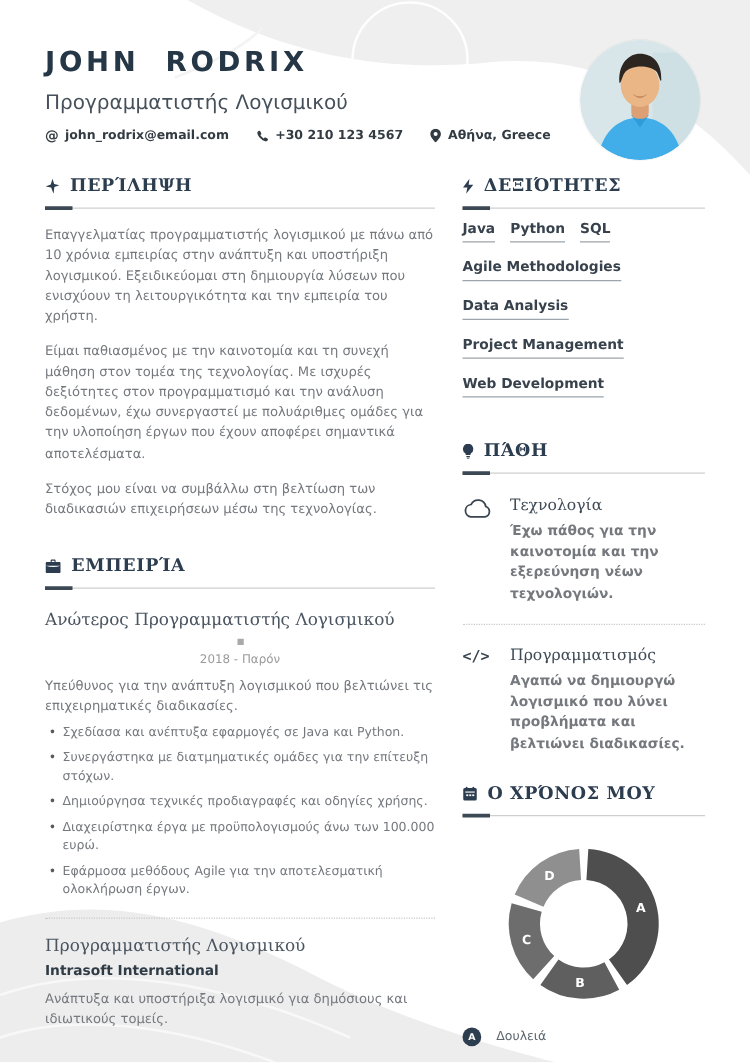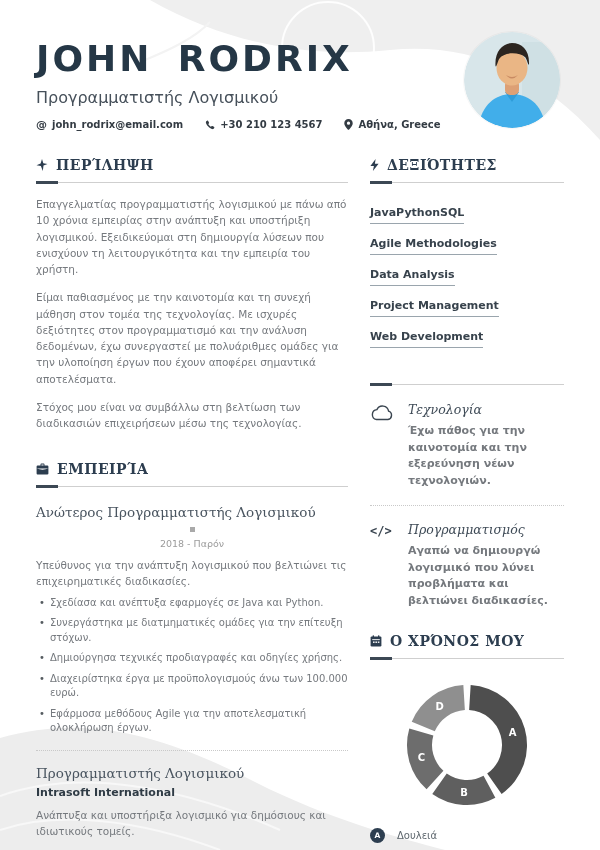--- a/index.html
+++ b/index.html
@@ -11,21 +11,21 @@
   }
   .deco { position:absolute; z-index:0; pointer-events:none; }
   .deco.top { top:0; right:0; }
   .deco.bottom { bottom:0; left:0; }
 
   .page { position:relative; z-index:1; padding:38px 36px 0 36px; }
 
   
   .header { position:relative; }
   .name {
-    font-size:36px; font-weight:800; color:#253746;
+    font-size:22px; font-weight:800; color:#253746;
     letter-spacing:3px; word-spacing:10px;
   }
   .role { font-size:16px; color:#46505a; margin-top:9px; }
   .contacts { display:flex; gap:22px; margin-top:11px; align-items:center; }
   .contact { display:flex; align-items:center; gap:5px;
     font-size:10px; font-weight:bold; color:#333b43; }
   .cicon { display:inline-flex; align-items:center; color:#333b43; font-size:11px; }
   .avatar { position:absolute; right:4px; top:-6px; width:96px; height:96px;
     border-radius:50%; overflow:hidden; box-shadow:0 0 0 1px rgba(0,0,0,0.03); }
 
@@ -57,30 +57,30 @@
   .job-company { font-size:11px; font-weight:bold; color:#2f3b45; margin-top:5px; }
   .job-dates { display:flex; align-items:center; gap:6px; font-size:9.5px; color:#9b9b9b; margin-top:7px;flex-direction:column; }
   .date-sq { width:5px; height:5px; background:#a9a9a9; display:inline-block; }
   .job-desc { font-size:10.5px; line-height:1.5; color:#75797e; margin-top:9px; }
   .job-bullets { list-style:none; margin-top:6px; }
   .job-bullets li { position:relative; padding-left:14px; font-size:10px;
     line-height:1.45; color:#75797e; margin-top:6px; }
   .job-bullets li::before { content:"•"; position:absolute; left:3px; top:0; color:#555b60; }
 
   
-  .skills-wrap { display:flex; flex-wrap:wrap; margin-top:22px; }
+  .skills-wrap { display:flex; flex-wrap:wrap; column-gap:12px; margin-top:8px; }
   .skill { font-size:11px; font-weight:bold; color:#37424c;
     padding-bottom:4px; border-bottom:1px solid #9aa5ad; margin-bottom:13px; }
 
   
   .passion { display:flex; gap:12px; margin-top:16px; }
   .passion + .passion { border-top:1px dotted #c9c9c9; padding-top:16px; }
   .passion-icon { width:26px; flex:none; color:#3a4550; padding-top:2px; }
   .passion-title { font-family:"DejaVu Serif","Liberation Serif",serif;
-    font-size:12.5px; color:#3e4a56;font-style:italic; }
+    font-size:12.5px; color:#3e4a56; }
   .passion-text { font-size:11px; line-height:1.5; color:#75797e; margin-top:6px;font-weight:bold; }
   .code-glyph { font-family:"DejaVu Sans Mono","Liberation Mono",monospace;
     font-size:12px; font-weight:bold; }
 
   
   .donut-wrap { display:flex; justify-content:center; margin-top:14px; }
   .legend { margin-top:12px; }
   .legend-row { display:flex; align-items:center; gap:12px; margin-top:8px; }
   .legend-badge { width:15px; height:15px; border-radius:50%; background:#2d3e50;
     color:#fff; font-size:7.5px; font-weight:bold; display:flex;
@@ -221,20 +221,30 @@
           <span class="skill">Python</span>
           <span class="skill">SQL</span>
           <span class="skill">Agile Methodologies</span>
           <span class="skill">Data Analysis</span>
           <span class="skill">Project Management</span>
           <span class="skill">Web Development</span>
         </div>
       </div>
 
       <div class="sec" style="margin-top:22px;">
+        <div class="sec-head">
+          <span class="sicon">
+            <svg width="9" height="12" viewBox="0 0 9 12">
+                <path d="M4.5 0 A4.2 4.2 0 0 1 6.6 7.8 L6.4 9 H2.6 L2.4 7.8 A4.2 4.2 0 0 1 4.5 0 Z" fill="#2c3d4f"></path>
+                <rect x="3" y="9.7" width="3" height="1.1" rx="0.5" fill="#2c3d4f"></rect>
+                <rect x="3.4" y="11.2" width="2.2" height="0.8" rx="0.4" fill="#2c3d4f"></rect>
+              </svg>
+          </span>
+          <span class="sec-title">ΠΆΘΗ</span>
+        </div>
         <div class="sec-rule"></div>
 
         <div class="passion">
           <span class="passion-icon">
             <svg width="24" height="17" viewBox="0 0 24 17">
                 <path d="M6.5 15.5 A5 5 0 0 1 6.9 5.6 A6.2 6.2 0 0 1 18.6 7.2 A4.3 4.3 0 0 1 18 15.5 Z" fill="none" stroke="#3a4550" stroke-width="1.4"></path>
               </svg>
           </span>
           <div>
             <div class="passion-title">Τεχνολογία</div>

